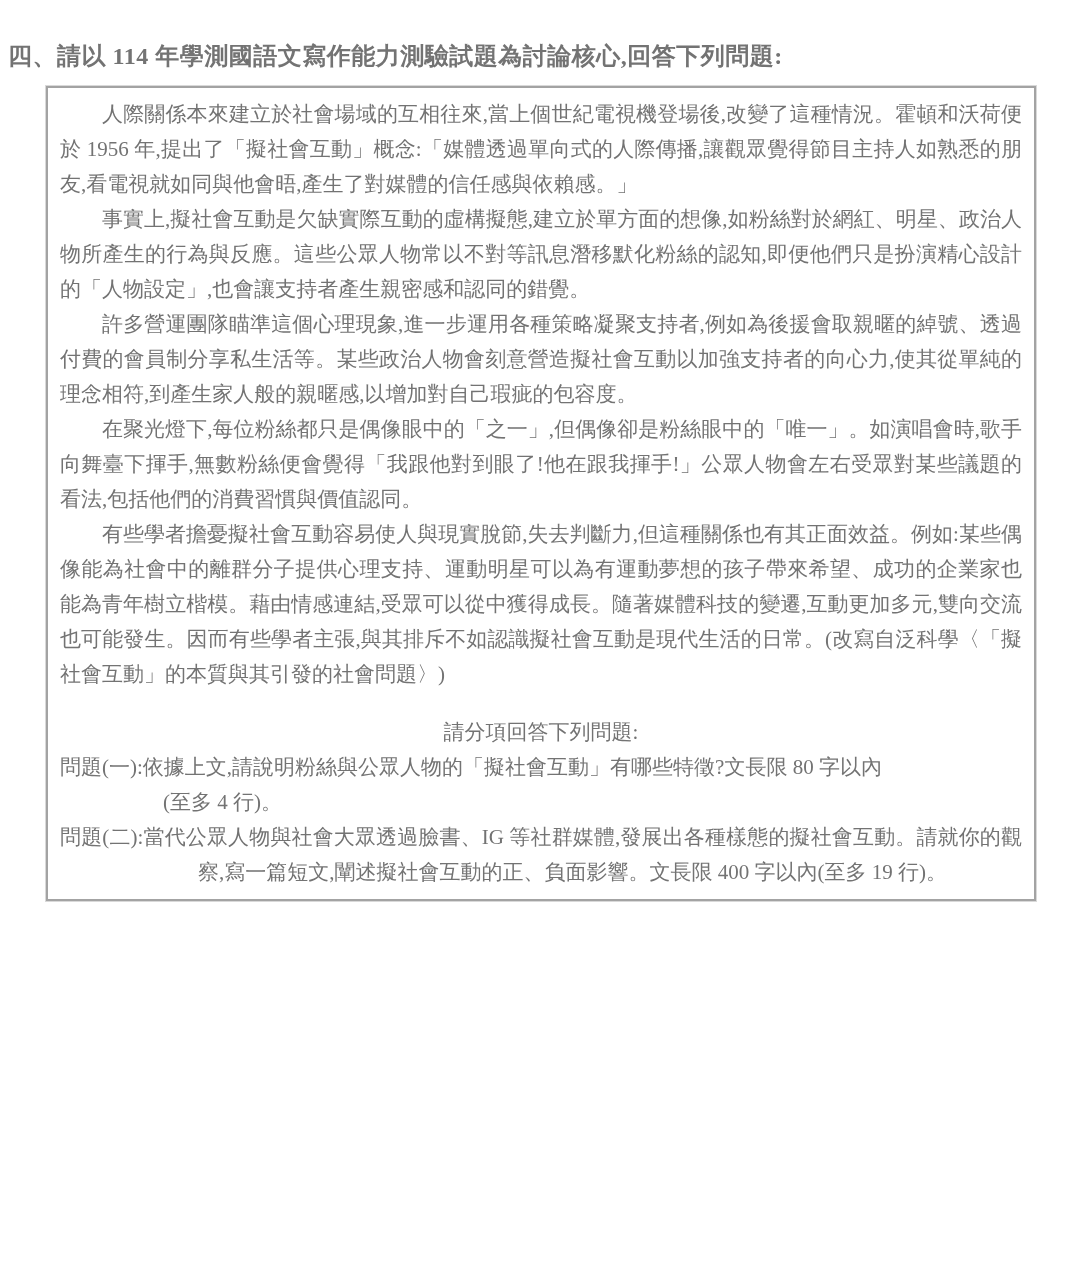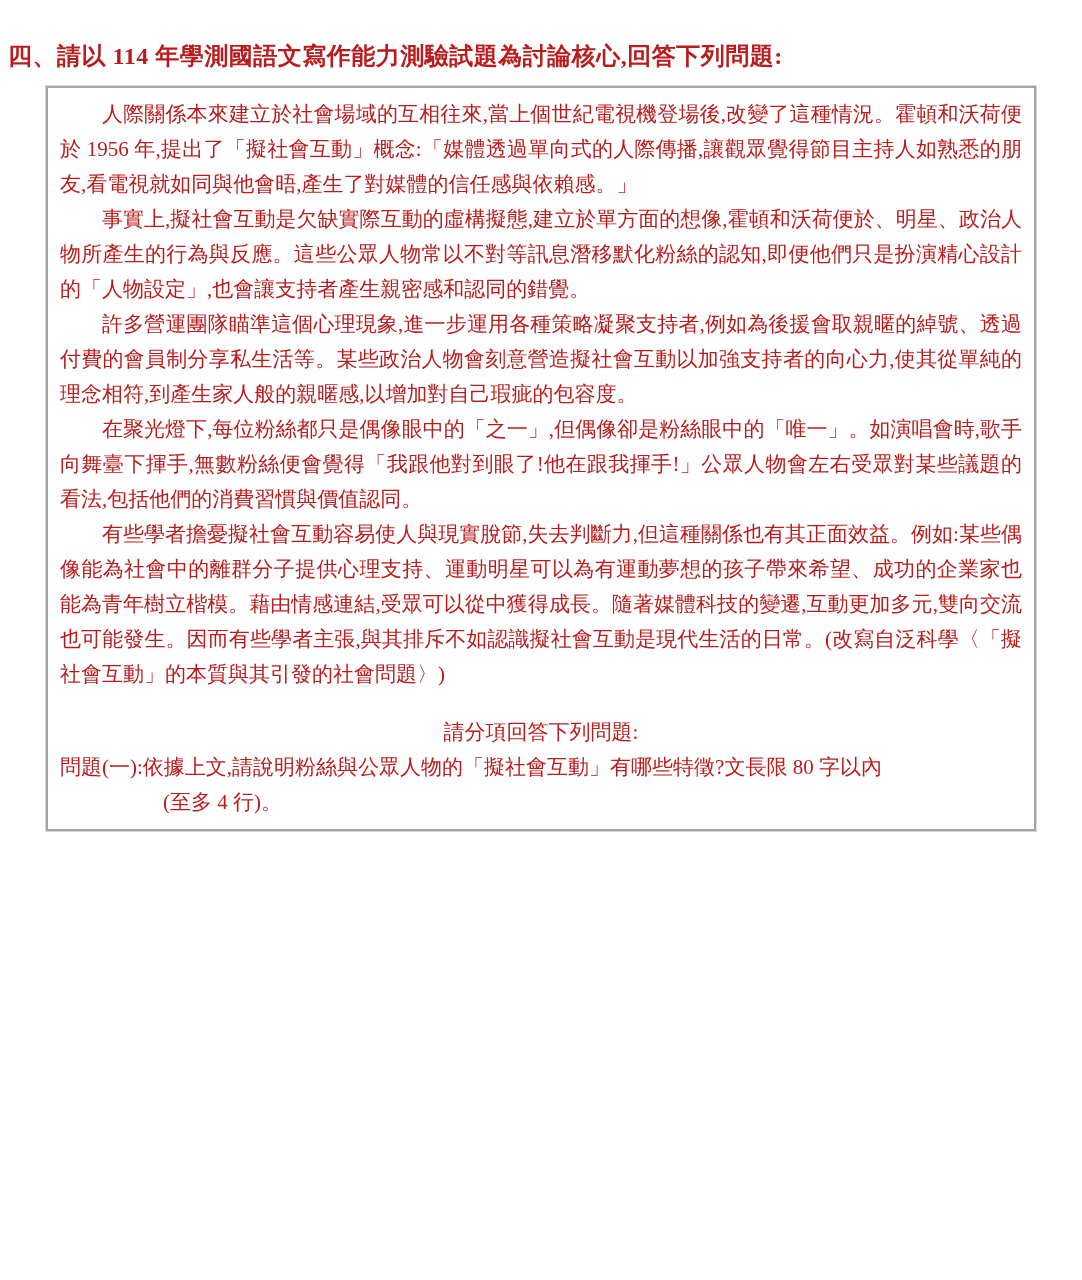--- a/index.html
+++ b/index.html
@@ -1,21 +1,21 @@
 <!DOCTYPE html>
 <html><head>
 <meta charset="utf-8">
 <style>
   html, body { margin: 0; padding: 0; background: #ffffff; }
   #page {
     position: relative;
     width: 1082px;
     height: 936px;
     background: #ffffff;
-    color: #b91c1c;
+    color: #737373;
     font-family: "Liberation Serif", "DejaVu Serif", serif;
     overflow: hidden;
     box-sizing: border-box;
     padding-top: 40px;
   }
   .section4-title {
     margin: 0 20px 0 8px;
     font-size: 24px;
     font-weight: 700;
     letter-spacing: 0.5px;
@@ -72,31 +72,34 @@
 </style>
 </head>
 <body>
 
 <div id="page">
 
   <div class="section4-title">四、請以 114 年學測國語文寫作能力測驗試題為討論核心,回答下列問題:</div>
 
   <div class="passage-box">
     <p class="para">人際關係本來建立於社會場域的互相往來,當上個世紀電視機登場後,改變了這種情況。霍頓和沃荷便於 1956 年,提出了「擬社會互動」概念:「媒體透過單向式的人際傳播,讓觀眾覺得節目主持人如熟悉的朋友,看電視就如同與他會晤,產生了對媒體的信任感與依賴感。」</p>
-    <p class="para">事實上,擬社會互動是欠缺實際互動的虛構擬態,建立於單方面的想像,霍頓和沃荷便於、明星、政治人物所產生的行為與反應。這些公眾人物常以不對等訊息潛移默化粉絲的認知,即便他們只是扮演精心設計的「人物設定」,也會讓支持者產生親密感和認同的錯覺。</p>
+    <p class="para">事實上,擬社會互動是欠缺實際互動的虛構擬態,建立於單方面的想像,如粉絲對於網紅、明星、政治人物所產生的行為與反應。這些公眾人物常以不對等訊息潛移默化粉絲的認知,即便他們只是扮演精心設計的「人物設定」,也會讓支持者產生親密感和認同的錯覺。</p>
     <p class="para">許多營運團隊瞄準這個心理現象,進一步運用各種策略凝聚支持者,例如為後援會取親暱的綽號、透過付費的會員制分享私生活等。某些政治人物會刻意營造擬社會互動以加強支持者的向心力,使其從單純的理念相符,到產生家人般的親暱感,以增加對自己瑕疵的包容度。</p>
     <p class="para">在聚光燈下,每位粉絲都只是偶像眼中的「之一」,但偶像卻是粉絲眼中的「唯一」。如演唱會時,歌手向舞臺下揮手,無數粉絲便會覺得「我跟他對到眼了!他在跟我揮手!」公眾人物會左右受眾對某些議題的看法,包括他們的消費習慣與價值認同。</p>
     <p class="para">有些學者擔憂擬社會互動容易使人與現實脫節,失去判斷力,但這種關係也有其正面效益。例如:某些偶像能為社會中的離群分子提供心理支持、運動明星可以為有運動夢想的孩子帶來希望、成功的企業家也能為青年樹立楷模。藉由情感連結,受眾可以從中獲得成長。隨著媒體科技的變遷,互動更加多元,雙向交流也可能發生。因而有些學者主張,與其排斥不如認識擬社會互動是現代生活的日常。(改寫自泛科學〈「擬社會互動」的本質與其引發的社會問題〉)</p>
 
     <div class="prompt-header">請分項回答下列問題:</div>
 
     <div class="q-hang q1-line1">
       <span>問題(一):</span><span>依據上文,請說明粉絲與公眾人物的「擬社會互動」有哪些特徵?文長限 80 字以內</span>
     </div>
     <div class="q1-line2">(至多 4 行)。</div>
 
+    <div class="q-hang">
+      <span>問題(二):</span><span>當代公眾人物與社會大眾透過臉書、IG 等社群媒體,發展出各種樣態的擬社會互動。請就你的觀察,寫一篇短文,闡述擬社會互動的正、負面影響。文長限 400 字以內(至多 19 行)。</span>
+    </div>
   </div>
 
   <div class="subquestions">
   </div>
 
 
 </div>
 
 </body></html>

